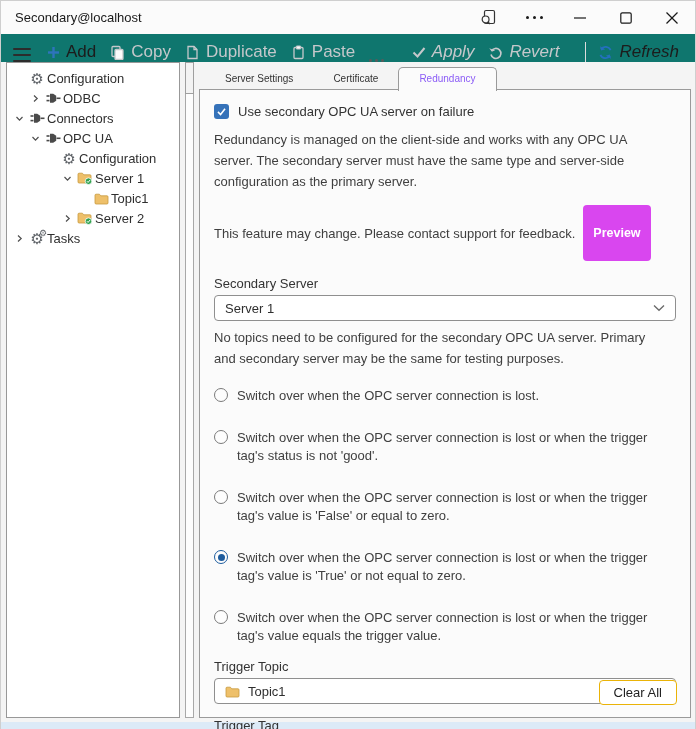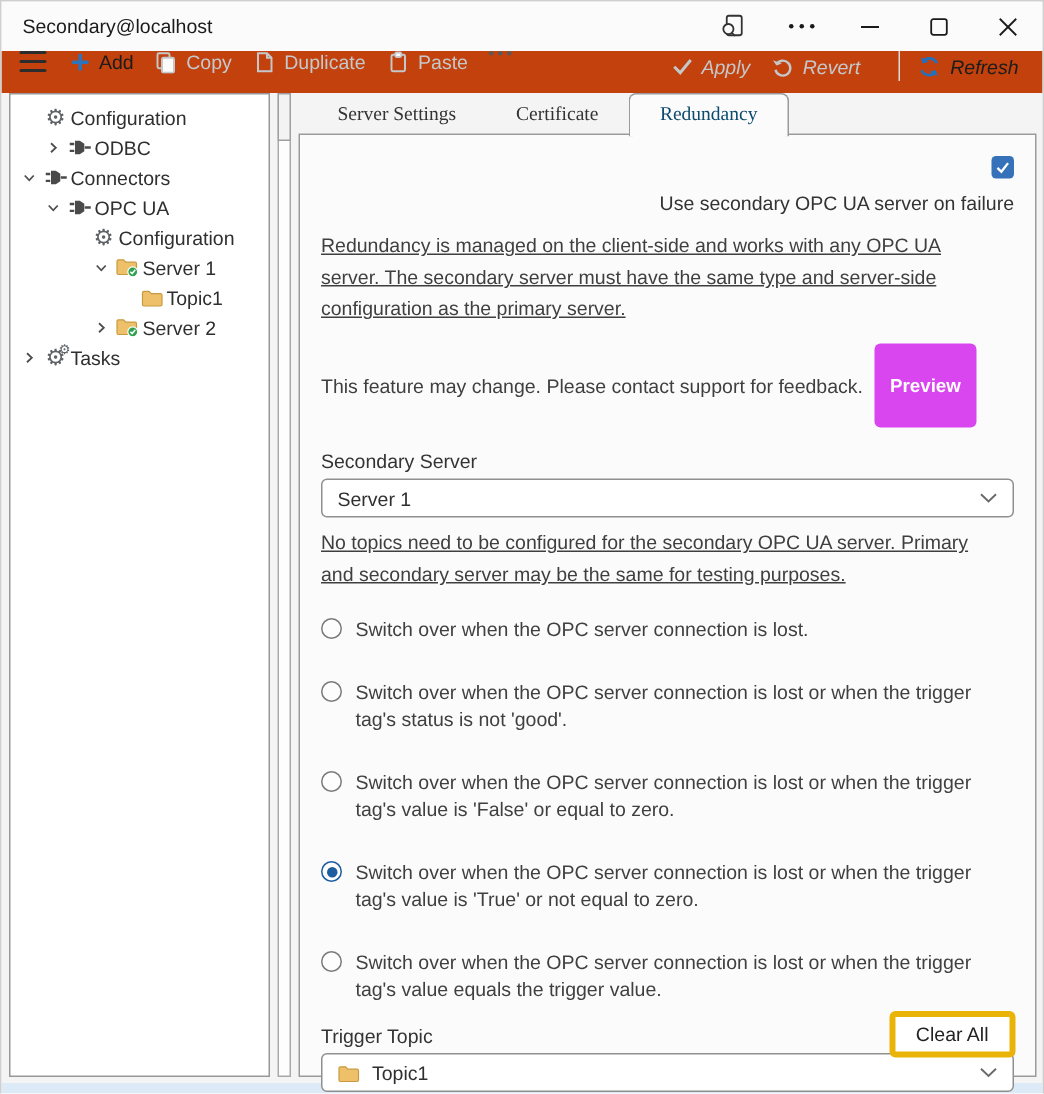--- a/index.html
+++ b/index.html
@@ -12,21 +12,21 @@
   }
   
   .titlebar{position:absolute;top:0;left:0;right:0;height:33px;display:flex;align-items:center;background:#fbfbfb;}
   .titlebar .title{font-size:13px;color:#1a1a1a;margin-left:14px;}
   .tb-controls{margin-left:auto;display:flex;align-items:center;height:100%;}
   .tb-btn{width:46px;height:100%;display:flex;align-items:center;justify-content:center;cursor:default;}
   .tb-btn svg{display:block;}
   .dots{display:flex;gap:4px;}
   .dots i{width:3px;height:3px;border-radius:50%;background:#1a1a1a;display:block;}
   
-  .toolbar{position:absolute;top:33px;left:0;right:0;height:28px;display:flex;align-items:flex-start;background:#c2410c;font-size:13px;}
+  .toolbar{position:absolute;top:33px;left:0;right:0;height:28px;display:flex;align-items:flex-end;background:#0f766e;font-size:17px;}
   .tbi{display:flex;align-items:center;gap:6px;margin-right:14px;}
   .tbi svg{display:block;}
   .t-dark{color:#1c1c1c;}
   .t-dis{color:#c5c8cb;}
   .hamburger{margin-left:12px;margin-right:16px;width:18px;display:flex;flex-direction:column;gap:4px;}
   .hamburger i{height:2px;background:#2c2c2c;border-radius:1px;display:block;}
   .tb-right{margin-left:auto;display:flex;align-items:center;font-style:italic;}
   .vsep{width:1px;height:20px;background:#dcdcdc;margin:0 12px;}
   .more-dots{display:flex;gap:3px;margin-right:12px;}
   .more-dots i{width:3px;height:3px;border-radius:50%;background:#5a5a5a;display:block;}
@@ -39,43 +39,43 @@
   .exp{width:16px;display:flex;align-items:center;justify-content:center;flex:0 0 16px;}
   .ticon{width:20px;display:flex;align-items:center;justify-content:center;flex:0 0 20px;position:relative;}
   .gear-glyph{font-size:15px;color:#5f6368;line-height:1;}
   .gear-small{position:absolute;font-size:9px;color:#5f6368;right:0px;top:-2px;line-height:1;}
   
   .tree-scrollbar{position:absolute;left:184px;width:9px;top:0;bottom:4px;background:#fdfdfd;border:1px solid #a8a8a8;box-sizing:border-box;}
   .tree-scrollbar .thumb{margin:-1px;width:9px;height:32px;background:#f3f3f3;border:1px solid #9f9f9f;box-sizing:border-box;}
   
   .main-panel{position:absolute;left:198px;right:4px;top:0;bottom:4px;}
   .tabbar{position:absolute;top:0;left:0;right:0;height:28px;display:flex;align-items:flex-end;padding-left:6px;z-index:2;}
-  .tab{padding:5px 20px 6px;font-size:13px;color:#333;cursor:default;font-family:Liberation Serif, serif;}
-  .tab.active{background:#fbfbfb;border:1px solid #9a9a9a;border-bottom:none;border-radius:5px 5px 0 0;color:#0c4a6e;margin-bottom:-1px;padding-bottom:7px;}
+  .tab{padding:5px 20px 6px;font-size:10px;color:#333;cursor:default;}
+  .tab.active{background:#fbfbfb;border:1px solid #9a9a9a;border-bottom:none;border-radius:5px 5px 0 0;color:#8b5cf6;margin-bottom:-1px;padding-bottom:7px;}
   .content-box{position:absolute;top:27px;left:0;right:0;bottom:0;background:#fbfbfb;border:1px solid #9a9a9a;box-sizing:border-box;z-index:1;padding:13px 14px;}
   
-  .cb-row{display:flex;align-items:flex-end;gap:9px;margin-top:1px;flex-direction:column;}
+  .cb-row{display:flex;align-items:flex-end;gap:9px;margin-top:1px;}
   .checkbox{width:15px;height:15px;border-radius:3px;background:#3572b9;display:flex;align-items:center;justify-content:center;flex:0 0 15px;}
   .cb-label{font-size:13px;color:#333;}
-  .para{font-size:13px;line-height:21px;color:#3f3f3f;max-width:452px;margin:10px 0 0 0;text-decoration:underline;}
+  .para{font-size:13px;line-height:21px;color:#3f3f3f;max-width:452px;margin:10px 0 0 0;}
   .feature-row{display:flex;align-items:center;margin-top:13px;}
   .feature-text{font-size:13px;color:#3f3f3f;}
   .preview-btn{margin-left:8px;background:#d946ef;color:#fff;font-size:12.5px;font-weight:bold;padding:21px 10px;border-radius:4px;cursor:default;text-align:right;}
   .sec-label{font-size:13px;color:#333;margin-top:15px;}
   .sec-label.dis{color:#b9b9b9;}
   .dd{height:24px;border:1px solid #8f8f8f;border-radius:4px;background:#fff;display:flex;align-items:center;padding:0 10px;margin-top:4px;font-size:13px;color:#2f2f2f;cursor:default;}
   .dd .dd-icon{margin-right:8px;display:flex;align-items:center;}
   .dd .chev{margin-left:auto;display:flex;align-items:center;}
   .radio-row{display:flex;align-items:flex-start;gap:9px;margin-top:24px;max-width:476px;}
   .radio{width:14px;height:14px;border-radius:50%;border:1px solid #7a7a7a;background:#fdfdfd;flex:0 0 14px;margin-top:1px;box-sizing:border-box;position:relative;}
   .radio-row.on .radio{border:1.5px solid #1d5c9e;}
   .radio-row.on .radio::after{content:"";position:absolute;left:50%;top:50%;width:7px;height:7px;margin:-3.5px 0 0 -3.5px;border-radius:50%;background:#1d5c9e;}
   .radio-label{font-size:13px;line-height:18px;color:#404040;}
   .dis-input{height:26px;border:1px solid #dcdcdc;border-radius:4px;background:#f7f7f7;margin-top:4px;width:100%;box-sizing:border-box;font-size:13px;padding:0 10px;color:#888;}
-  .clear-all{position:absolute;right:13px;bottom:12px;background:#fff;border:4px solid #eab308;border-radius:4px;font-size:13px;color:#222;padding:4px 14px;font-family:"Liberation Sans",sans-serif;cursor:default;}
+  .clear-all{position:absolute;right:13px;bottom:12px;background:#fff;border:1px solid #eab308;border-radius:4px;font-size:13px;color:#222;padding:4px 14px;font-family:"Liberation Sans",sans-serif;cursor:default;}
   .bottom-strip{position:absolute;left:0;right:0;bottom:0;height:7px;background:#dceaf7;}
 </style>
 </head>
 <body>
 
 <div class="titlebar">
   <span class="title">Secondary@localhost</span>
   <div class="tb-controls">
     <div class="tb-btn">
       <svg width="17" height="17" viewBox="0 0 17 17">

